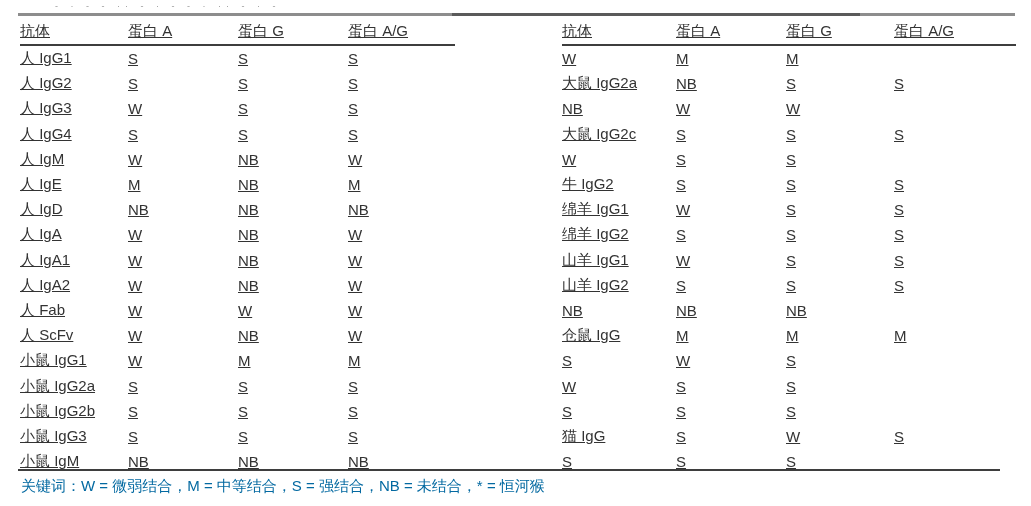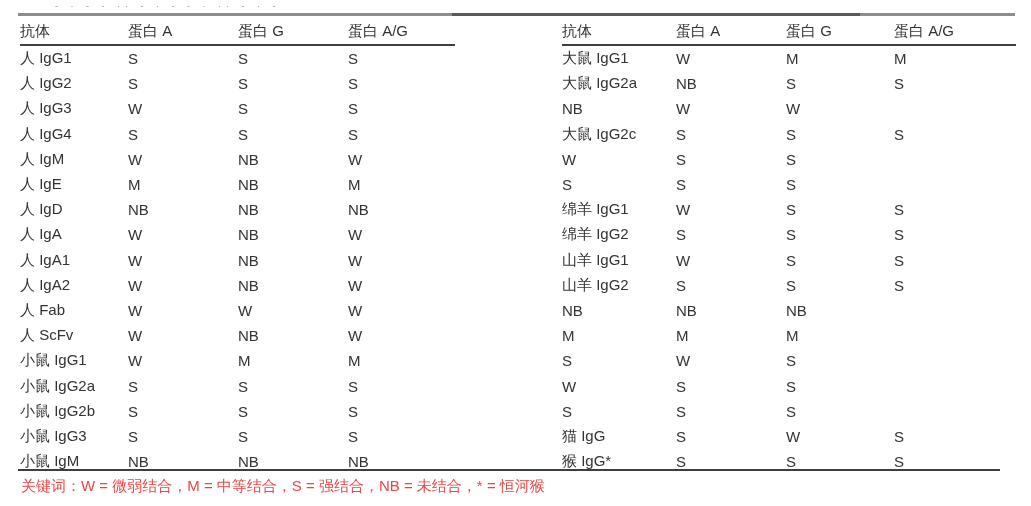--- a/index.html
+++ b/index.html
@@ -26,34 +26,34 @@
     position: absolute; left: 452px; top: 13px;
     width: 408px; height: 3px; background: #5a5a5a;
   }
   .bottomline {
     position: absolute; left: 18px; top: 469px;
     width: 982px; height: 2px; background: #3e3e3e;
   }
   .btable { position: absolute; top: 18px; font-size: 15px; }
   .btable.left  { left: 20px;  width: 435px; }
   .btable.right { left: 562px; width: 454px; }
-  .row { display: grid; height: 25.2px; align-items: center; white-space: nowrap; }
+  .row { display: grid; height: 25.2px; align-items: center; white-space: nowrap; text-decoration: underline; }
   .btable.left  .row { grid-template-columns: 108px 110px 110px 1fr; }
   .btable.right .row { grid-template-columns: 114px 110px 108px 1fr; }
   .row.head {
     height: 23px;
     border-bottom: 2px solid #3e3e3e;
     align-items: end;
     padding-bottom: 3px;
     box-sizing: content-box;
   }
   .cell { overflow: visible; }
   .legend {
     position: absolute; left: 21px; top: 477px;
-    font-size: 15px; color: #ef4444; white-space: nowrap; text-align: center;
+    font-size: 15px; color: #0369a1; white-space: nowrap; text-align: center;
   }
 </style>
 </head>
 <body>
 
 <div class="artifact">- · - - ·· - · - - · ·· - · -</div>
 <div class="topline"></div>
 <div class="topline-dark"></div>
 
 <section class="btable left">
@@ -189,21 +189,20 @@
 <section class="btable right">
   <div class="row head">
     <span class="cell">抗体</span>
     <span class="cell">蛋白 A</span>
     <span class="cell">蛋白 G</span>
     <span class="cell">蛋白 A/G</span>
   </div>
   <div>
 
       <div class="row">
-        <span class="cell">大鼠 IgG1</span>
         <span class="cell">W</span>
         <span class="cell">M</span>
         <span class="cell">M</span>
       </div>
 
       <div class="row">
         <span class="cell">大鼠 IgG2a</span>
         <span class="cell">NB</span>
         <span class="cell">S</span>
         <span class="cell">S</span>
@@ -222,20 +221,21 @@
         <span class="cell">S</span>
       </div>
 
       <div class="row">
         <span class="cell">W</span>
         <span class="cell">S</span>
         <span class="cell">S</span>
       </div>
 
       <div class="row">
+        <span class="cell">牛 IgG2</span>
         <span class="cell">S</span>
         <span class="cell">S</span>
         <span class="cell">S</span>
       </div>
 
       <div class="row">
         <span class="cell">绵羊 IgG1</span>
         <span class="cell">W</span>
         <span class="cell">S</span>
         <span class="cell">S</span>
@@ -262,20 +262,21 @@
         <span class="cell">S</span>
       </div>
 
       <div class="row">
         <span class="cell">NB</span>
         <span class="cell">NB</span>
         <span class="cell">NB</span>
       </div>
 
       <div class="row">
+        <span class="cell">仓鼠 IgG</span>
         <span class="cell">M</span>
         <span class="cell">M</span>
         <span class="cell">M</span>
       </div>
 
       <div class="row">
         <span class="cell">S</span>
         <span class="cell">W</span>
         <span class="cell">S</span>
       </div>
@@ -293,21 +294,20 @@
       </div>
 
       <div class="row">
         <span class="cell">猫 IgG</span>
         <span class="cell">S</span>
         <span class="cell">W</span>
         <span class="cell">S</span>
       </div>
 
       <div class="row">
-        <span class="cell">猴 IgG*</span>
         <span class="cell">S</span>
         <span class="cell">S</span>
         <span class="cell">S</span>
       </div>
     </div>
 </section>
 
 <div class="bottomline"></div>
 <div class="legend">关键词：W = 微弱结合，M = 中等结合，S = 强结合，NB = 未结合，* = 恒河猴</div>
 

